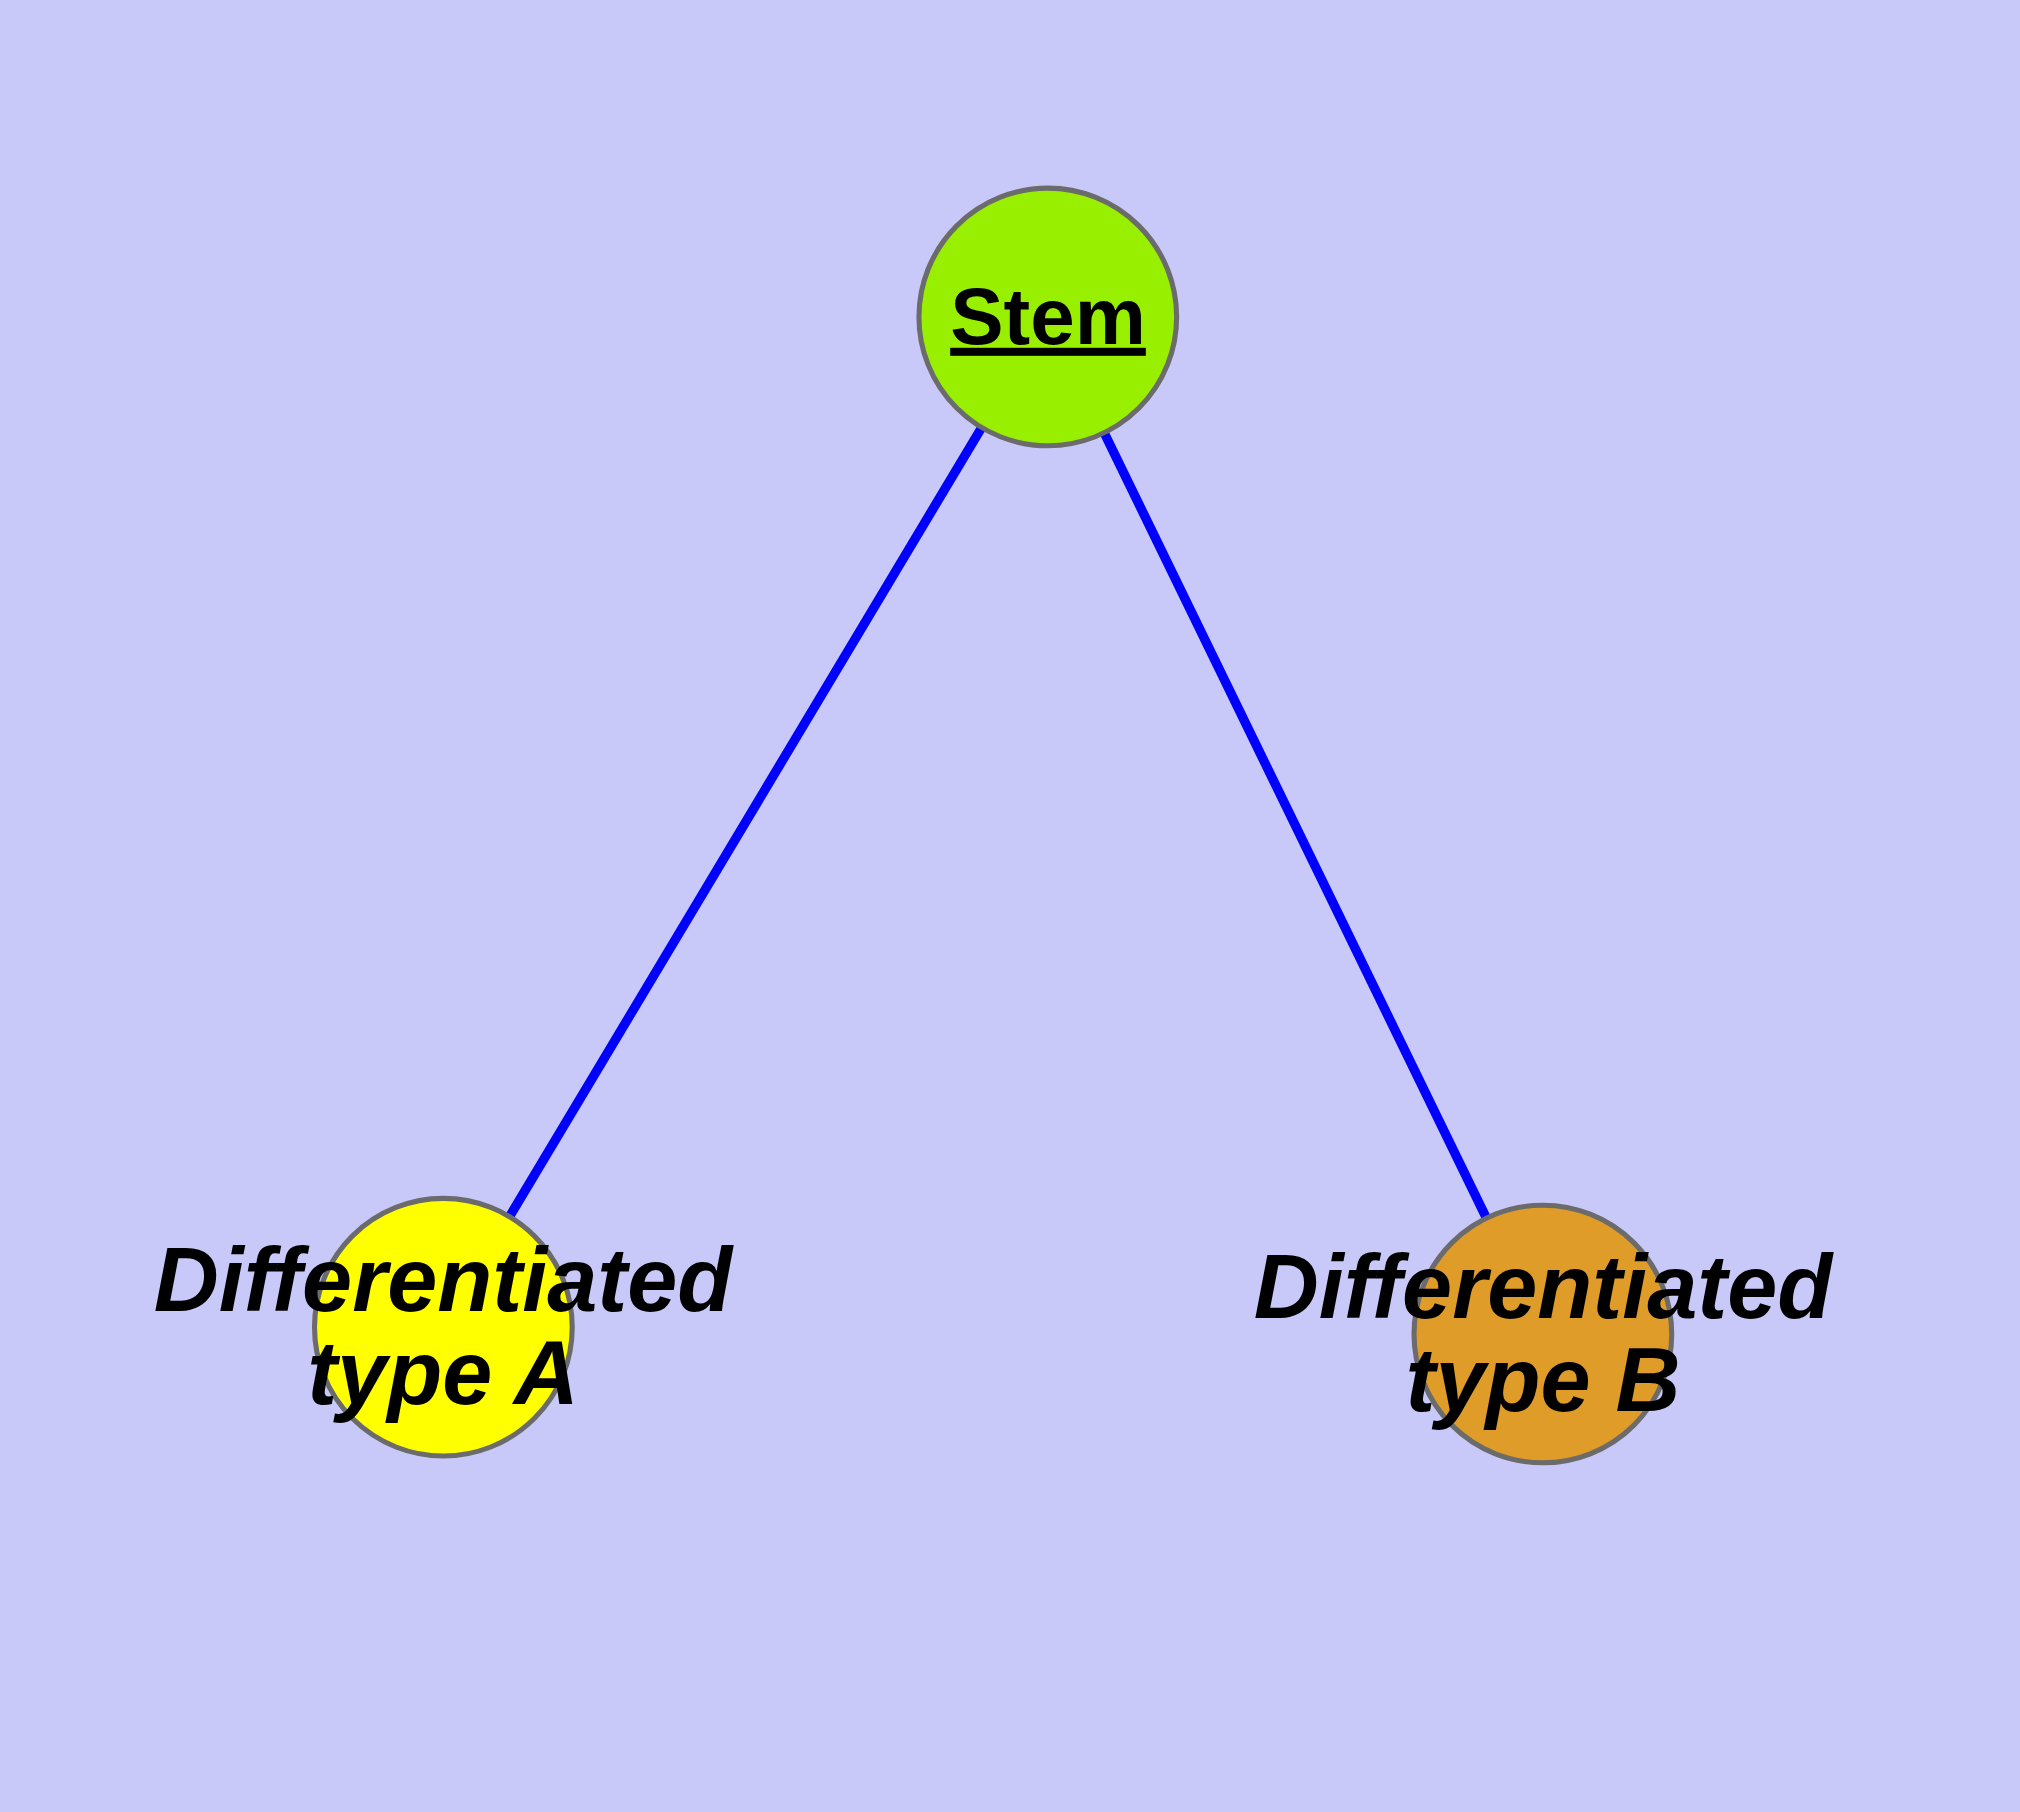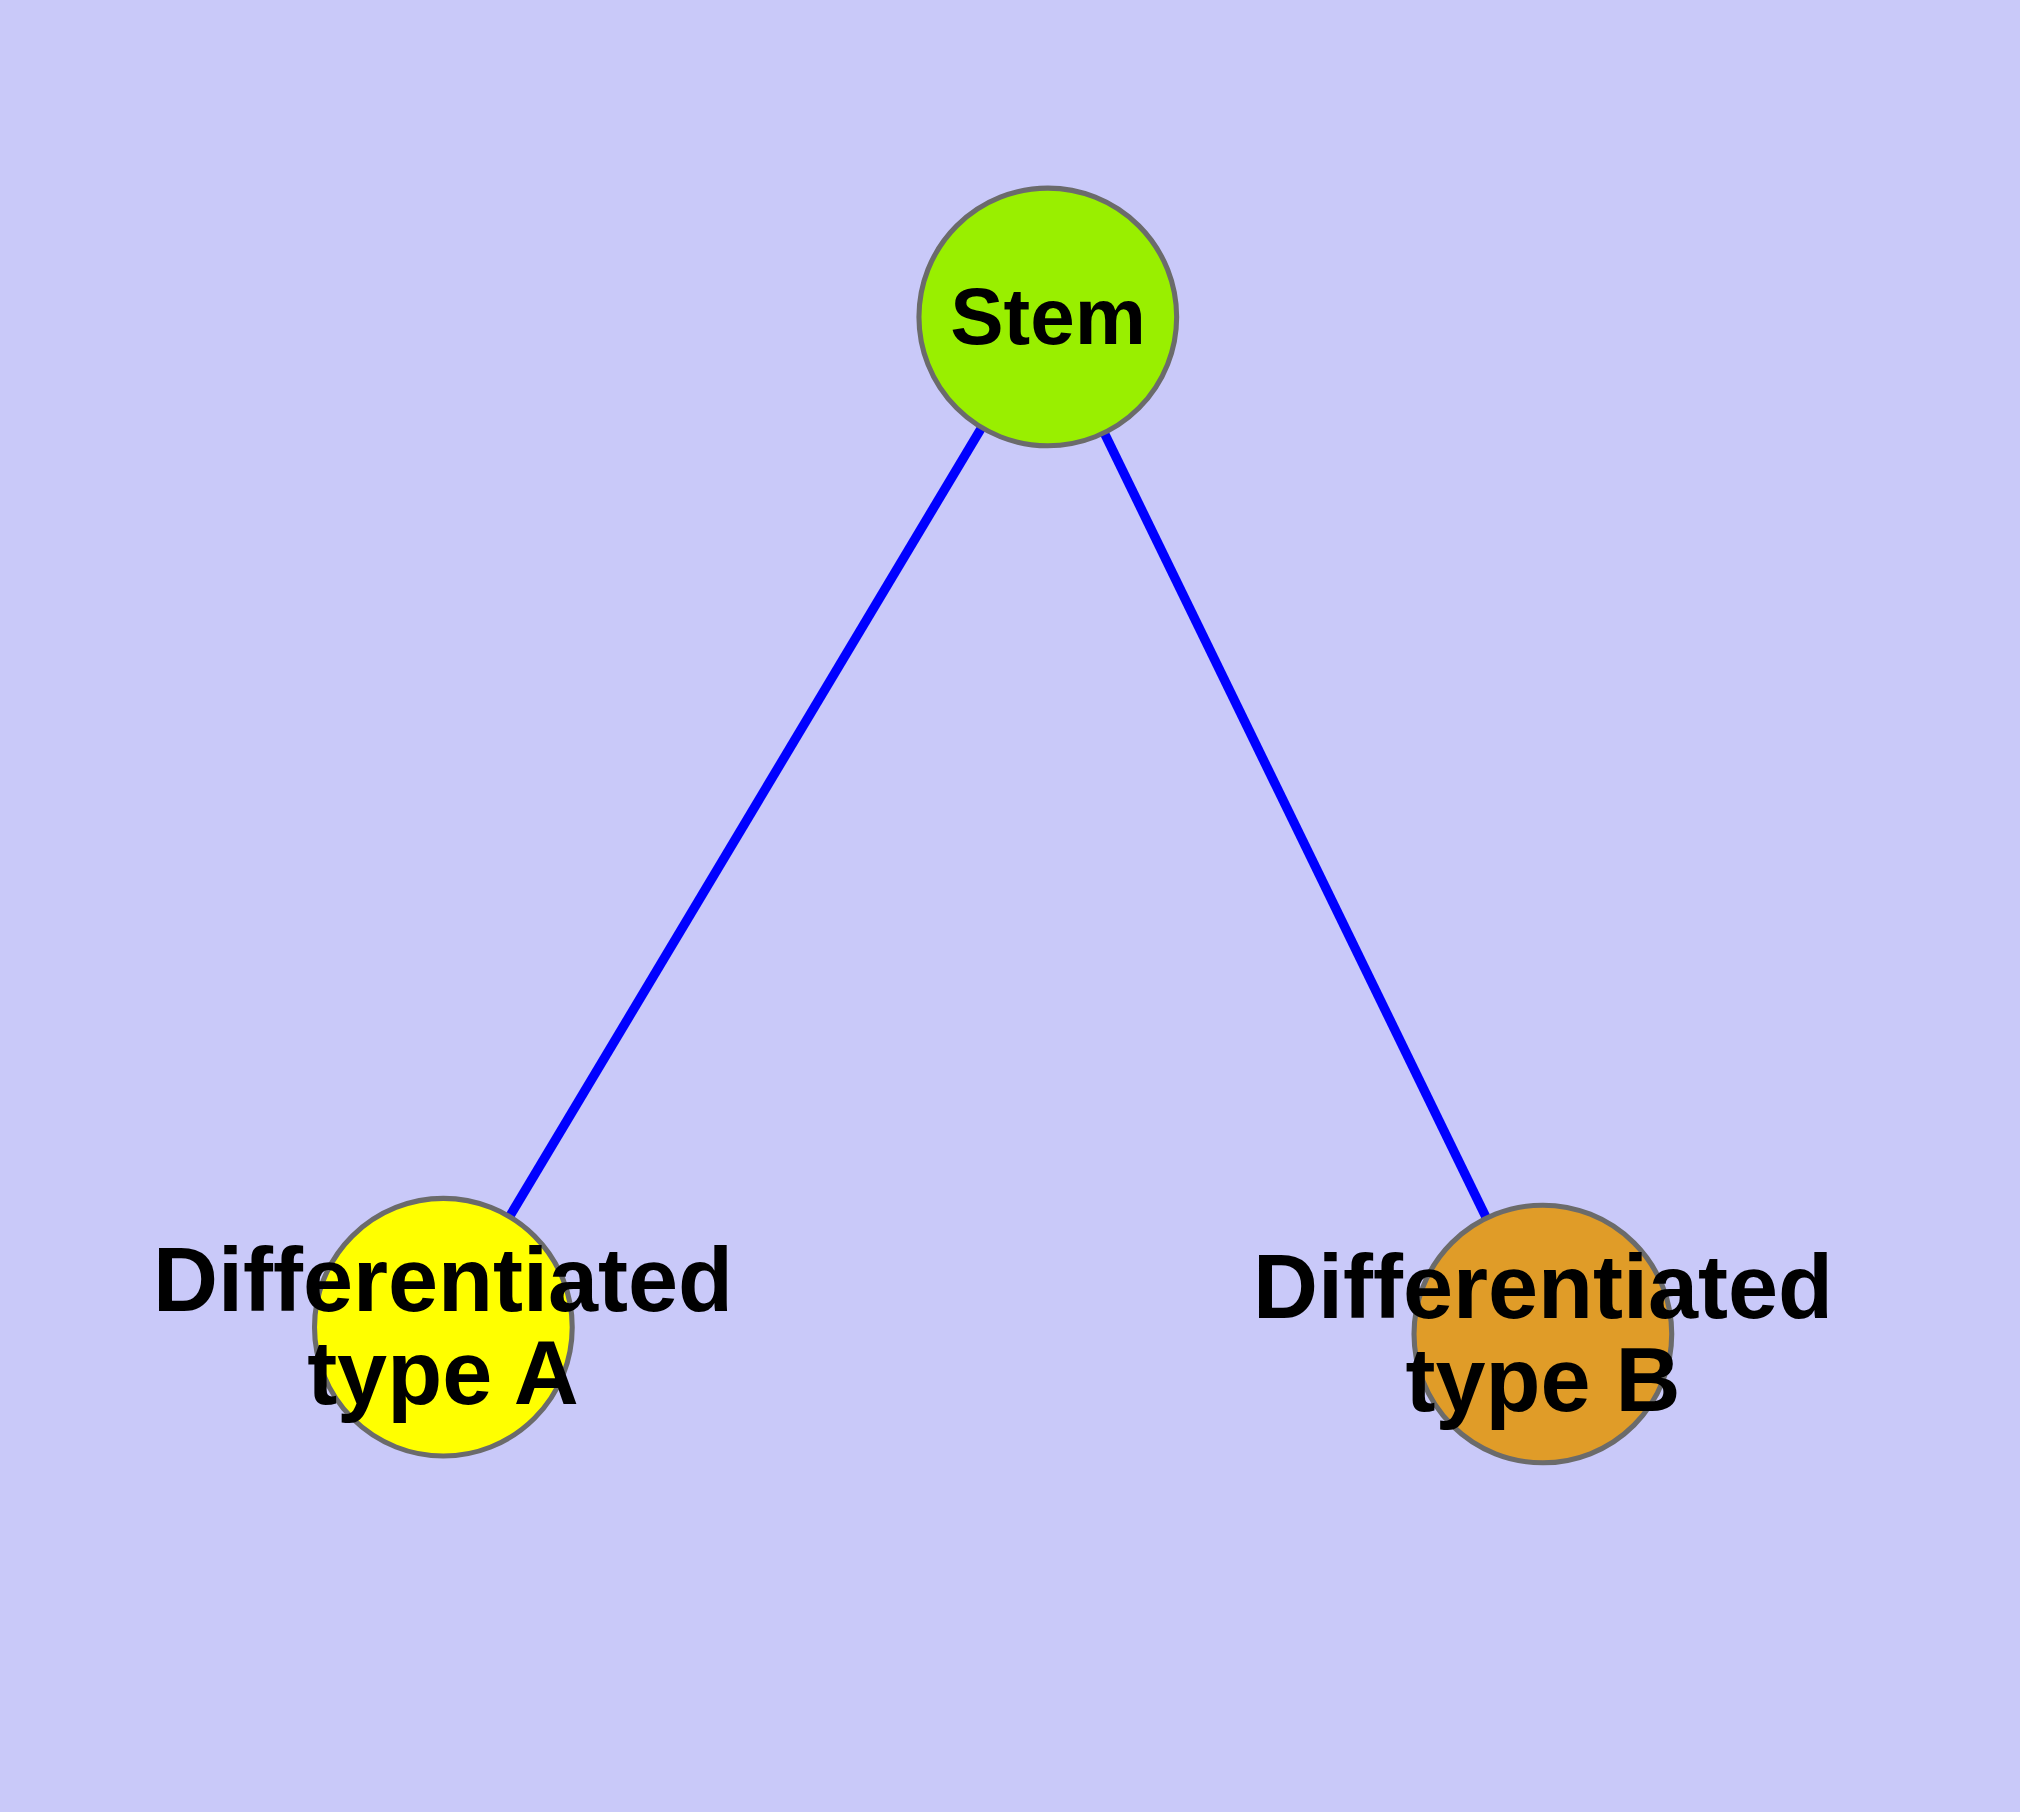--- a/index.html
+++ b/index.html
@@ -34,23 +34,25 @@
     font-family: "Liberation Sans", sans-serif;
     font-weight: bold;
     color: #000000;
     white-space: pre;
     line-height: 1.03;
     pointer-events: none;
     transform: translate(-50%, -50%);
   }
   .node-label.label-root {
     font-size: 80px;
+    text-decoration: underline;
   }
   .node-label.label-leaf {
     font-size: 90px;
+    font-style: italic;
   }
 </style>
 </head>
 <body>
 
 <div id="canvas" style="width: 2021px; height: 1812px;">
 
   <div id="graph-bg" style="background: rgb(201, 201, 249);"></div>
 
   <svg id="graph-svg" viewBox="0 0 2384 2138" preserveAspectRatio="none" style="width: 2021px; height: 1812px;">

